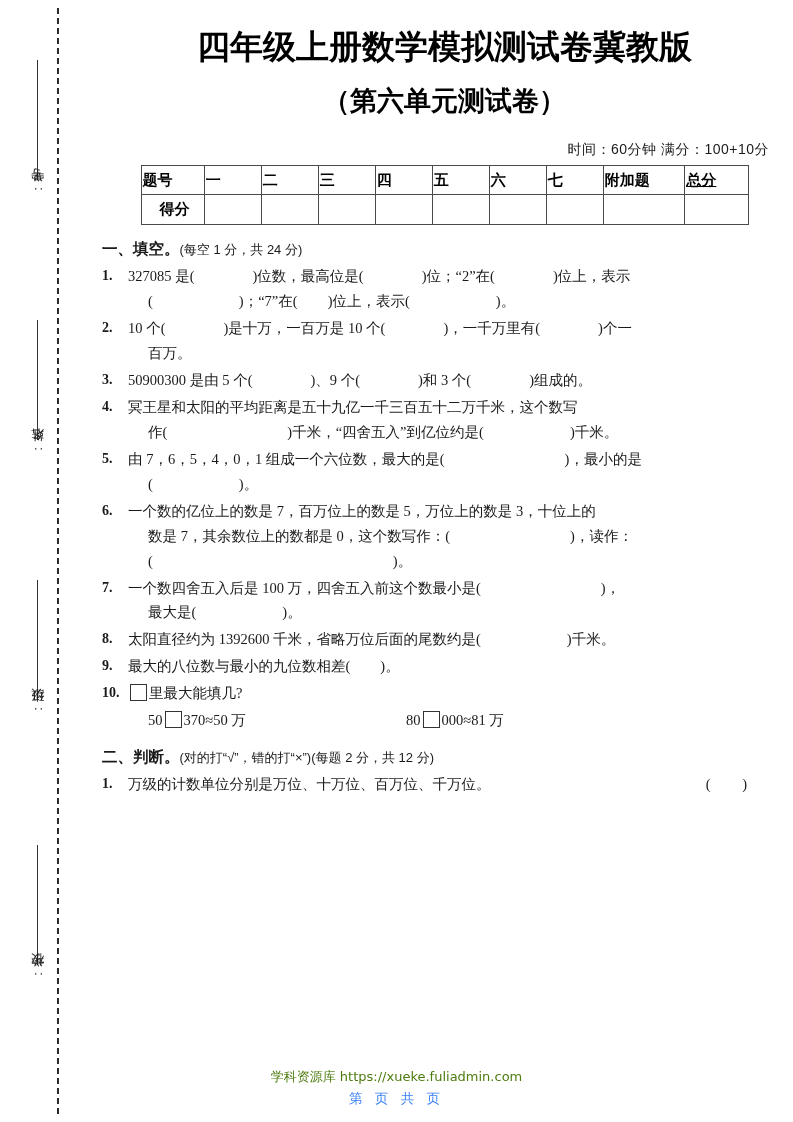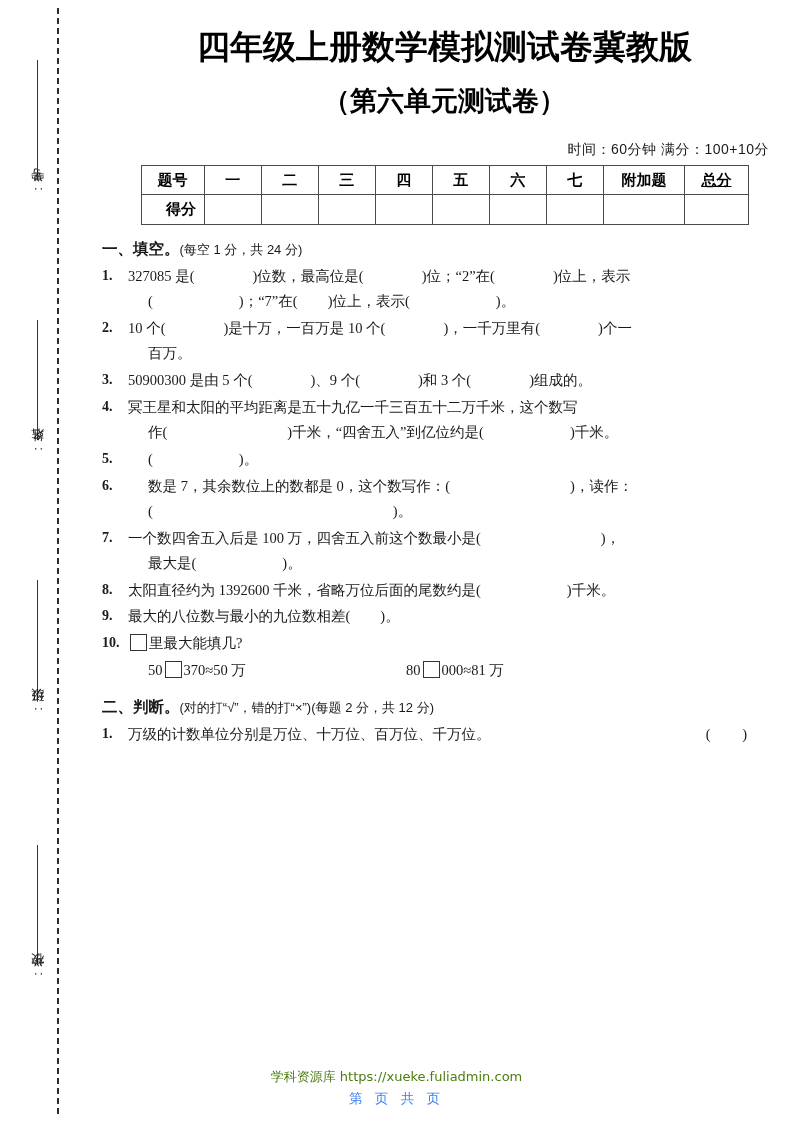--- a/index.html
+++ b/index.html
@@ -93,21 +93,20 @@
   
   table.score {
     border-collapse: collapse;
     margin: 0 auto;
     width: 608px;
     table-layout: fixed;
   }
   table.score td {
     border: 1px solid #4a4a4a;
     height: 29px;
-    text-align: center;
     vertical-align: middle;
     font-family: "DejaVu Sans", "Liberation Sans", sans-serif;
     font-weight: bold;
     font-size: 15px;
     color: #000;
   }
   table.score td.lead { width: 62px; }
   table.score td.num  { width: 56px; }
   table.score td.extra{ width: 80px; }
   table.score td.total{ width: 62px; text-decoration: underline; }
@@ -276,25 +275,27 @@
       </li>
 
       <li class="q">
         <span class="qnum">4.</span>
         <span class="qbody">冥王星和太阳的平均距离是五十九亿一千三百五十二万千米，这个数写</span>
         <span class="qbody indent"><span>作(</span><span class="blank-xl"></span><span>)千米，“四舍五入”到亿位约是(</span><span class="blank-l"></span><span>)千米。</span></span>
       </li>
 
       <li class="q">
         <span class="qnum">5.</span>
+        <span class="qbody"><span>由 7，6，5，4，0，1 组成一个六位数，最大的是(</span><span class="blank-xl"></span><span>)，最小的是</span></span>
         <span class="qbody indent"><span>(</span><span class="blank-l"></span><span>)。</span></span>
       </li>
 
       <li class="q">
         <span class="qnum">6.</span>
+        <span class="qbody">一个数的亿位上的数是 7，百万位上的数是 5，万位上的数是 3，十位上的</span>
         <span class="qbody indent"><span>数是 7，其余数位上的数都是 0，这个数写作：(</span><span class="blank-xl"></span><span>)，读作：</span></span>
         <span class="qbody indent"><span>(</span><span class="blank-xl"></span><span class="blank-xl"></span><span>)。</span></span>
       </li>
 
       <li class="q">
         <span class="qnum">7.</span>
         <span class="qbody"><span>一个数四舍五入后是 100 万，四舍五入前这个数最小是(</span><span class="blank-xl"></span><span>)，</span></span>
         <span class="qbody indent"><span>最大是(</span><span class="blank-l"></span><span>)。</span></span>
       </li>
 

